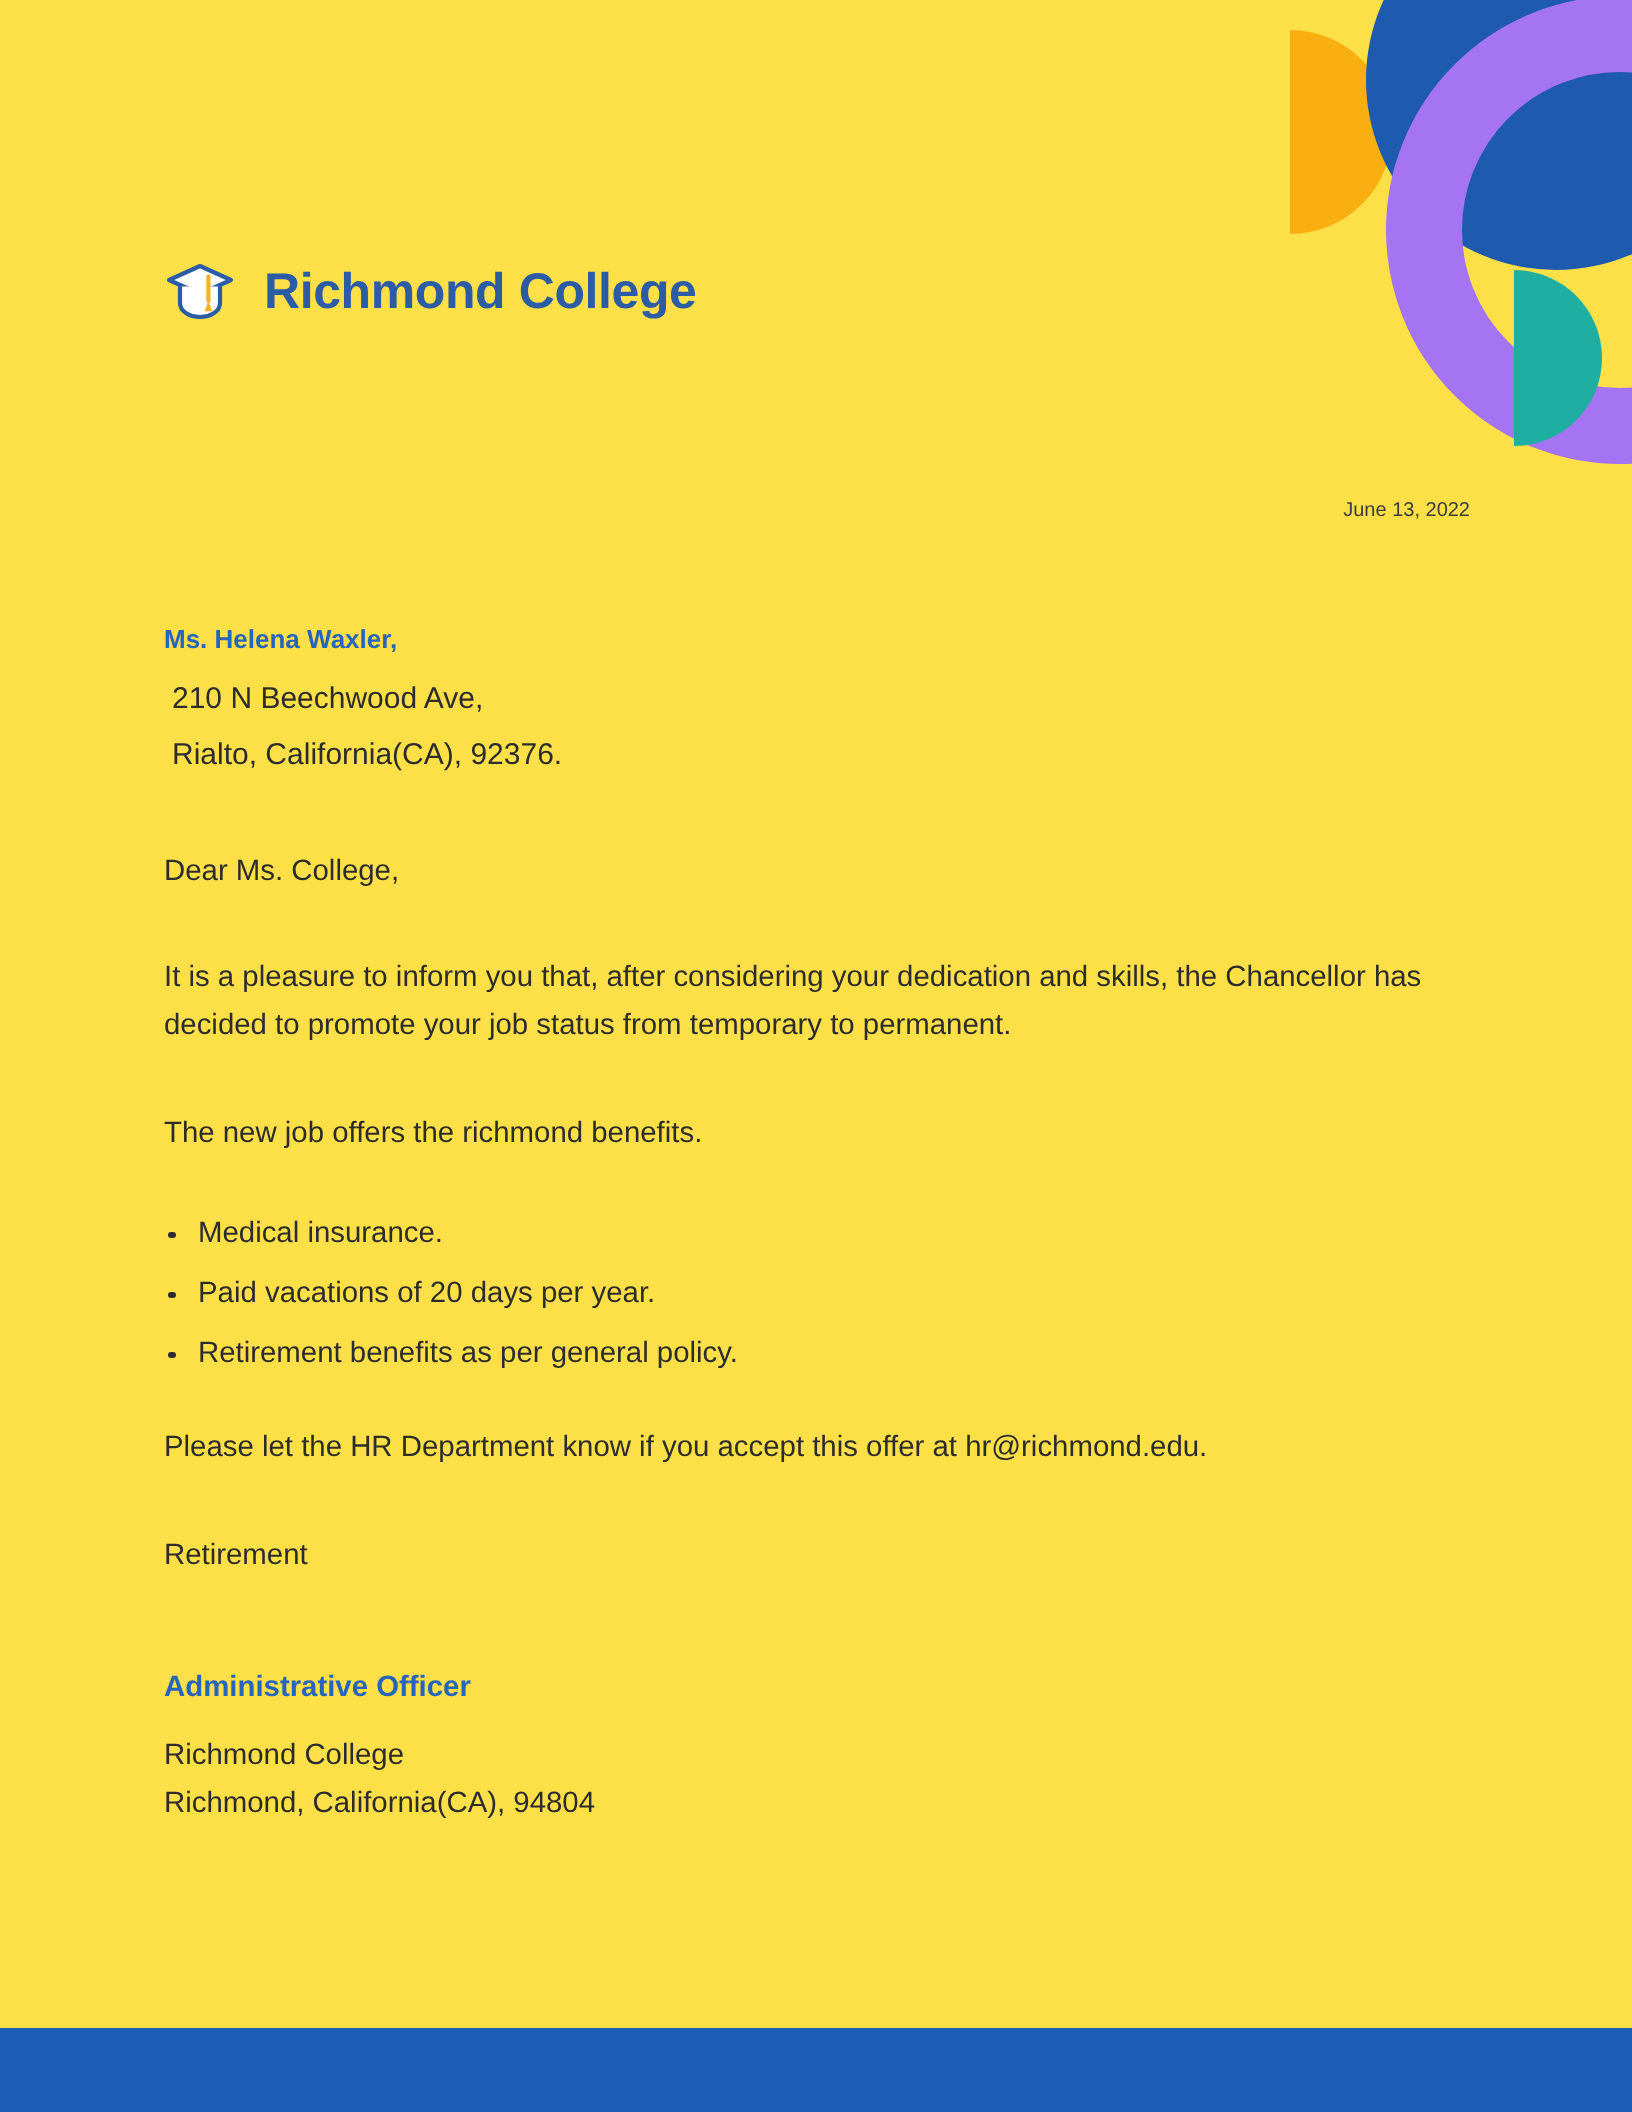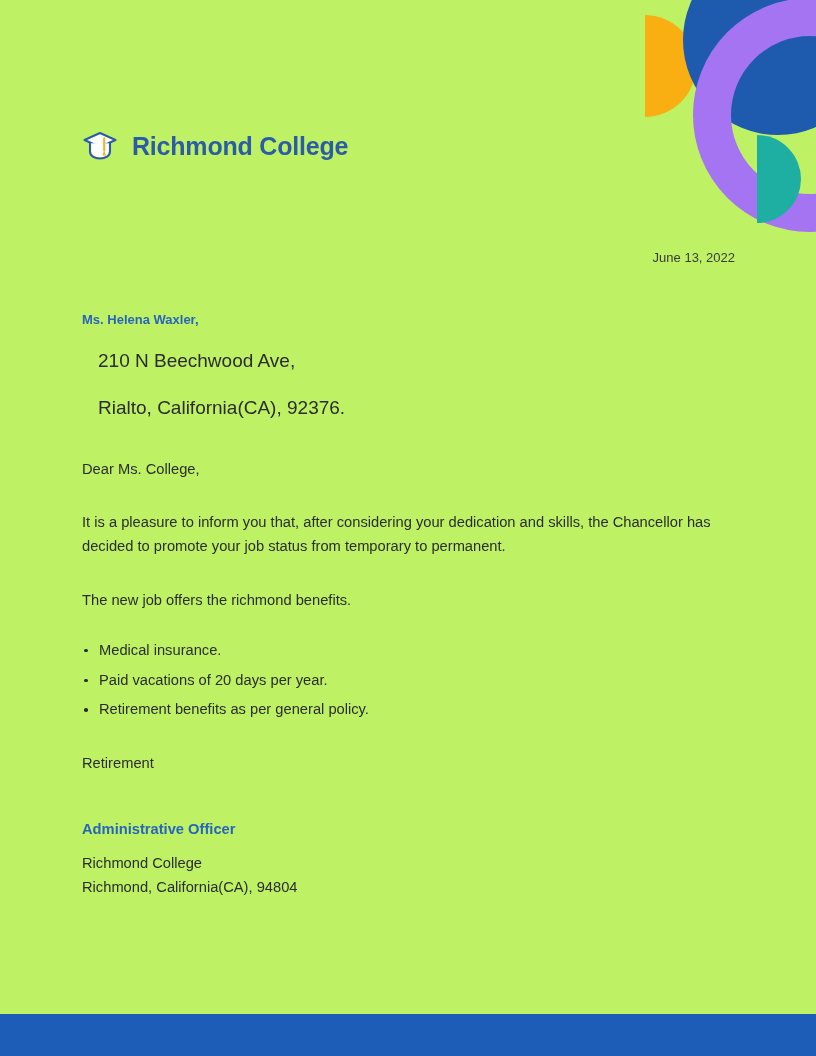--- a/index.html
+++ b/index.html
@@ -13,21 +13,21 @@
     background: #ffffff;
     font-family: "Liberation Sans", sans-serif;
     overflow: hidden;
     position: relative;
   }
 
   .page {
     position: relative;
     width: 816px;
     height: 1056px;
-    background: #bef264;
+    background: #fde047;
     overflow: hidden;
   }
 
   
   .decor {
     position: absolute;
     top: 0;
     right: 0;
     width: 300px;
     height: 260px;
@@ -59,21 +59,21 @@
     letter-spacing: -0.2px;
     line-height: 1;
     white-space: nowrap;
   }
 
   
   .date {
     position: absolute;
     right: 81px;
     top: 250px;
-    font-size: 13px;
+    font-size: 10px;
     color: #3b3b3b;
     text-align: right;
     white-space: nowrap;
   }
 
   
   .letter {
     position: absolute;
     left: 82px;
     top: 309px;
@@ -83,22 +83,22 @@
     line-height: 1.62;
   }
 
   .recipient-name {
     color: #2765BD;
     font-weight: bold;
     font-size: 13px;
     margin: 0 0 8px 0;
   }
   .addr-line {
-    margin: 16px;
-    font-size: 19px;
+    margin: 4px;
+    font-size: 15px;
     line-height: 1.62;
     color: #2c2c2c;
   }
 
   .salutation {
     margin: 34px 0 0 0;
   }
 
   .para {
     margin: 30px 0 0 0;
@@ -203,20 +203,21 @@
     <p class="para">It is a pleasure to inform you that, after considering your dedication and skills, the Chancellor has decided to promote your job status from temporary to permanent.</p>
 
     <p class="para">The new job offers the richmond benefits.</p>
 
     <ul class="benefits">
       <li>Medical insurance.</li>
       <li>Paid vacations of 20 days per year.</li>
       <li>Retirement benefits as per general policy.</li>
     </ul>
 
+    <p class="para-hr">Please let the HR Department know if you accept this offer at hr@richmond.edu.</p>
 
     <p class="signoff">Retirement</p>
 
     <div class="sig-block">
       <p class="sig-title">Administrative Officer</p>
       <p class="sig-line">Richmond College</p>
       <p class="sig-line">Richmond, California(CA), 94804</p>
     </div>
 
   </div>

